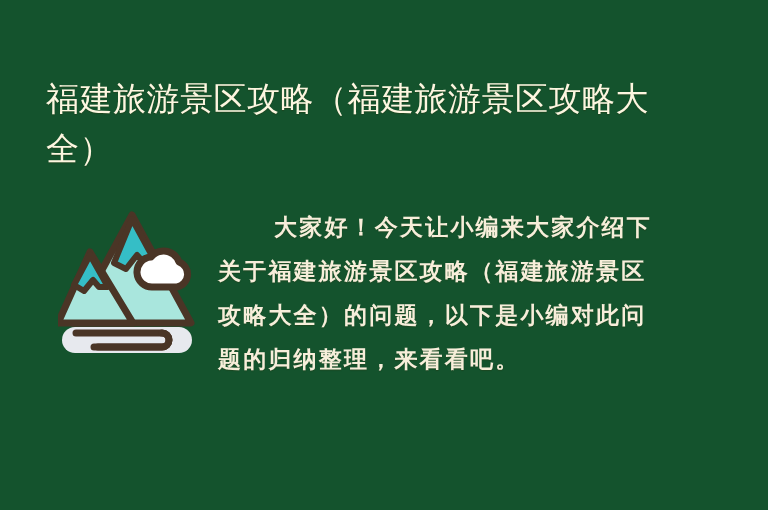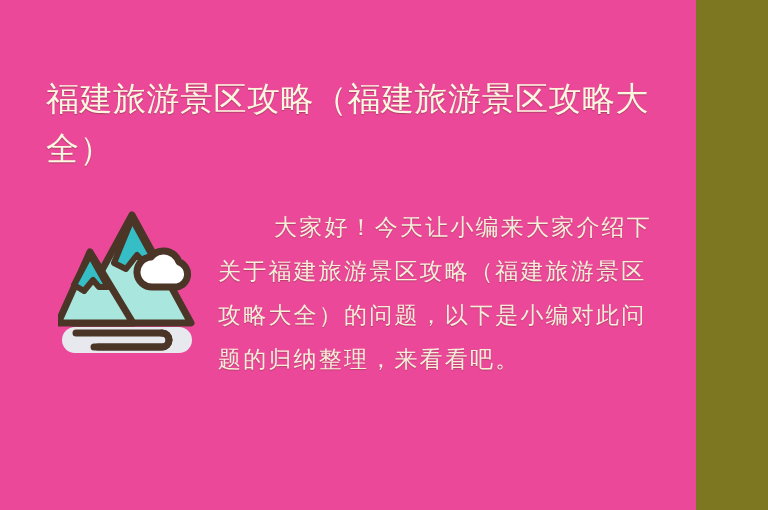--- a/index.html
+++ b/index.html
@@ -8,23 +8,23 @@
   }
   body {
     width: 768px;
     height: 510px;
     overflow: hidden;
     background: #7d7722;
     font-family: "Liberation Sans", sans-serif;
   }
   .page {
     position: relative;
-    width: 696px;
+    width: 768px;
     height: 510px;
-    background: #ec4899;
+    background: #14532d;
     box-sizing: border-box;
   }
 
   
   .title-block {
     position: absolute;
     left: 46px;
     top: 52px;
     width: 620px;
   }
@@ -73,20 +73,21 @@
   .body-paragraph {
     color: #f7eeda;
     font-family: "Liberation Serif", serif;
     font-size: 23px;
     line-height: 44px;
     letter-spacing: 2.2px;
     text-indent: 56px;
     margin: 0;
     word-break: break-all;
     text-shadow: 0 1px 1px rgba(50,46,10,0.30);
+    font-weight: bold;
   }
   .body-subheading {
     color: #f7eeda;
     font-family: "Liberation Serif", serif;
     font-size: 20px;
     line-height: 34px;
     letter-spacing: 3px;
     margin: 0;
     text-shadow: 0 1px 1px rgba(50,46,10,0.30);
   }

